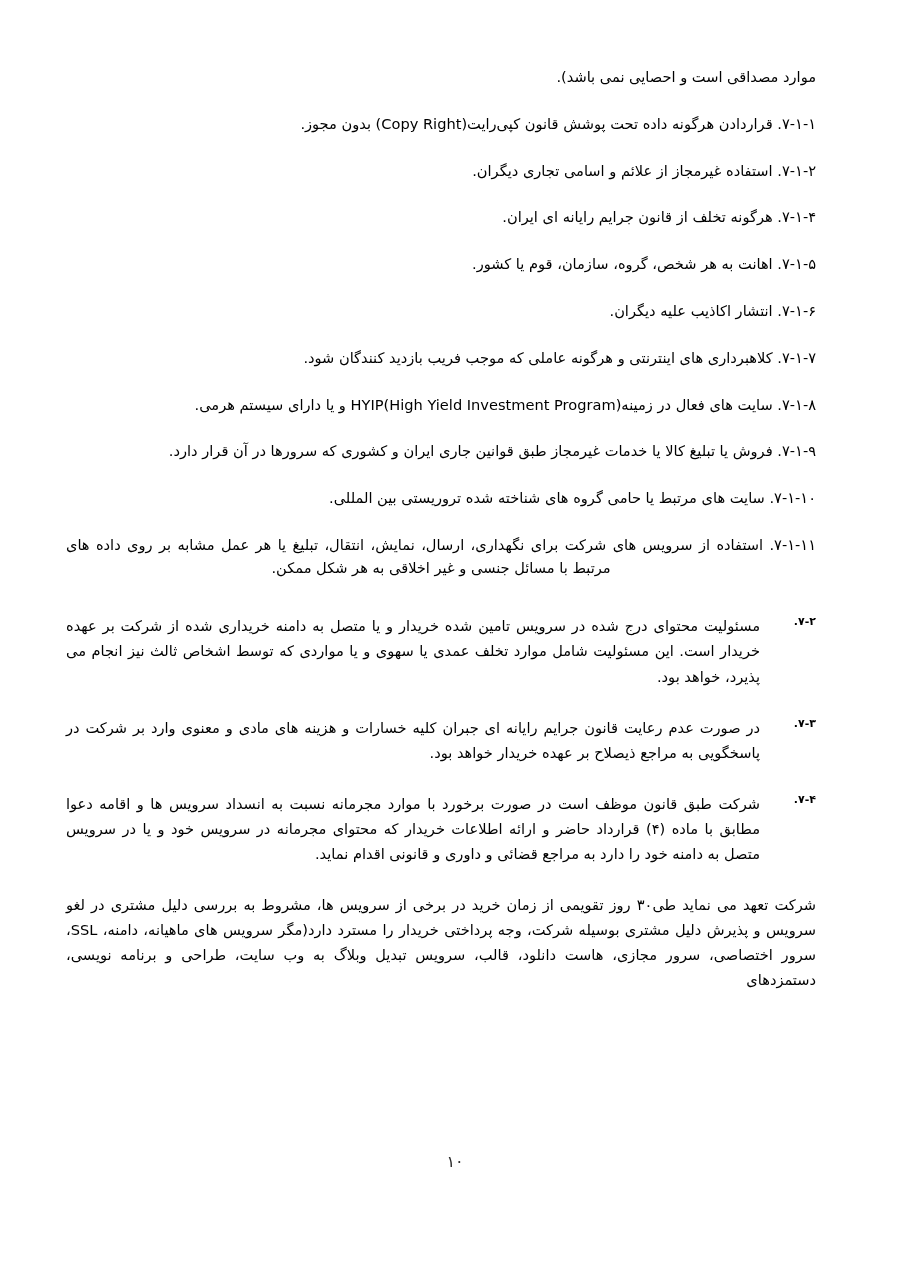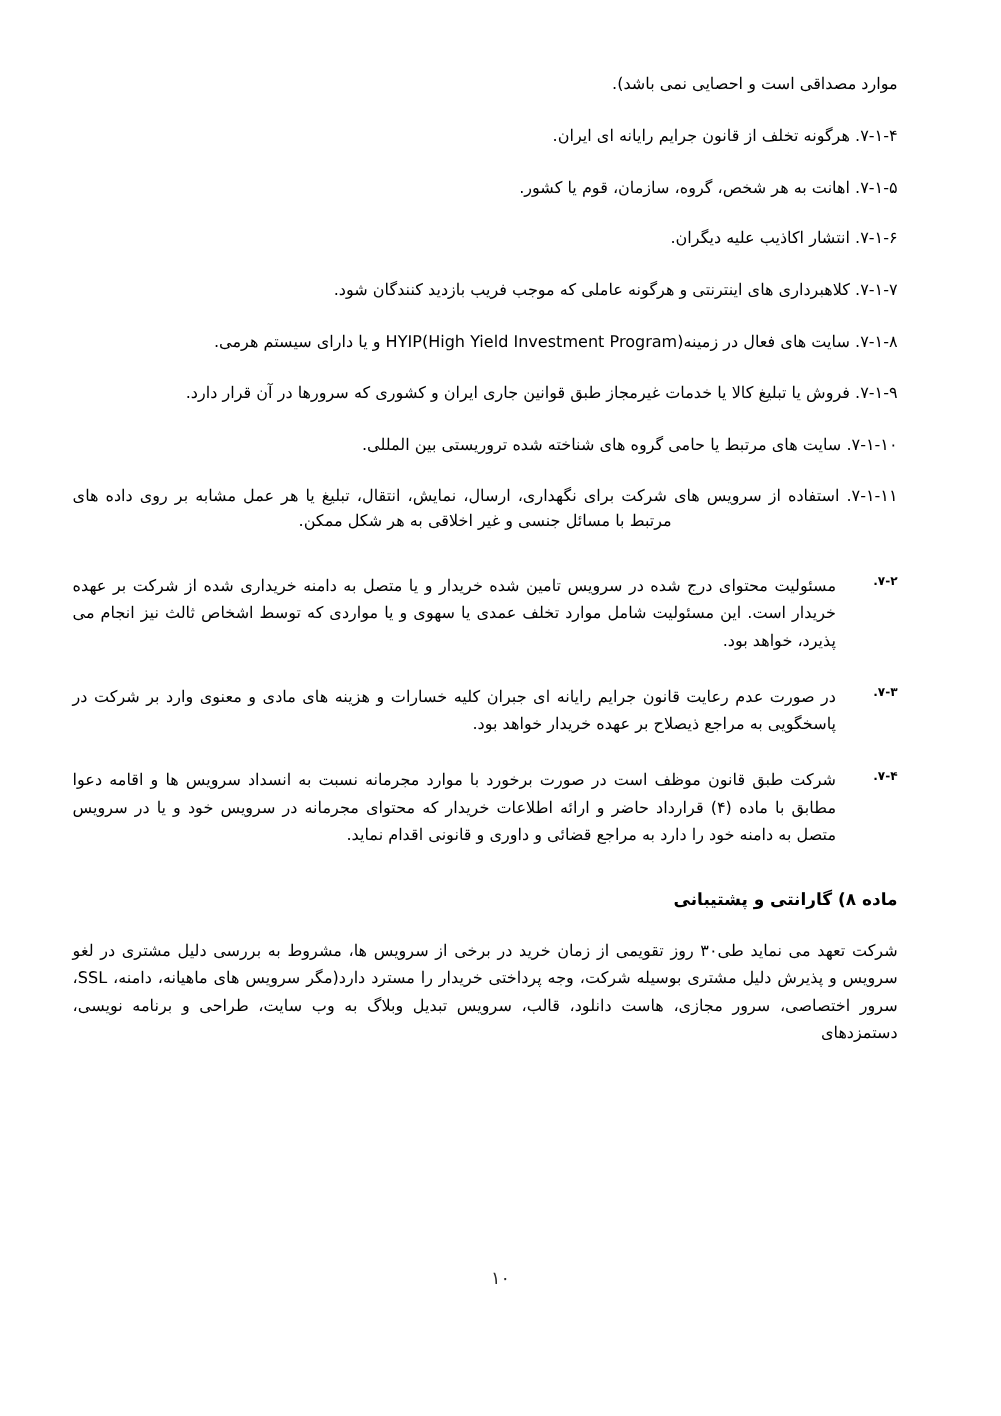--- a/index.html
+++ b/index.html
@@ -97,21 +97,23 @@
 </style>
 </head>
 <body>
 
 <div class="page">
 
   <div class="content">
 
     <p class="subclause">موارد مصداقی است و احصایی نمی باشد).</p>
 
+    <p class="subclause">۷-۱-۱. قراردادن هرگونه داده تحت پوشش قانون کپی‌رایت(Copy Right) بدون مجوز.</p>
 
+    <p class="subclause">۷-۱-۲. استفاده غیرمجاز از علائم و اسامی تجاری دیگران.</p>
 
 
     <p class="subclause">۷-۱-۴. هرگونه تخلف از قانون جرایم رایانه ای ایران.</p>
 
     <p class="subclause">۷-۱-۵. اهانت به هر شخص، گروه، سازمان، قوم یا کشور.</p>
 
     <p class="subclause">۷-۱-۶. انتشار اکاذیب علیه دیگران.</p>
 
     <p class="subclause">۷-۱-۷. کلاهبرداری های اینترنتی و هرگونه عاملی که موجب فریب بازدید کنندگان شود.</p>
 
@@ -133,21 +135,20 @@
     <div class="clause">
       <div class="clause-marker">۷-۳.</div>
       <div class="clause-body">در صورت عدم رعایت قانون جرایم رایانه ای جبران کلیه خسارات و هزینه های مادی و معنوی وارد بر شرکت در پاسخگویی به مراجع ذیصلاح بر عهده خریدار خواهد بود.</div>
     </div>
 
     <div class="clause">
       <div class="clause-marker">۷-۴.</div>
       <div class="clause-body">شرکت طبق قانون موظف است در صورت برخورد با موارد مجرمانه نسبت به انسداد سرویس ها و اقامه دعوا مطابق با ماده (۴) قرارداد حاضر و ارائه اطلاعات خریدار که محتوای مجرمانه در سرویس خود و یا در سرویس متصل به دامنه خود را دارد به مراجع قضائی و داوری و قانونی اقدام نماید.</div>
     </div>
 
-    <h2 class="section-heading">ماده ۸) گارانتی و پشتیبانی</h2>
 
     <div class="clause">
       <div class="clause-body">شرکت تعهد می نماید طی۳۰ روز تقویمی از زمان خرید در برخی از سرویس ها، مشروط به بررسی دلیل مشتری در لغو سرویس و پذیرش دلیل مشتری بوسیله شرکت، وجه پرداختی خریدار را مسترد دارد(مگر سرویس های ماهیانه، دامنه، SSL، سرور اختصاصی، سرور مجازی، هاست دانلود، قالب، سرویس تبدیل وبلاگ به وب سایت، طراحی و برنامه نویسی، دستمزدهای</div>
     </div>
 
   </div>
 
   <div class="page-number">۱۰</div>
 
 </div>

